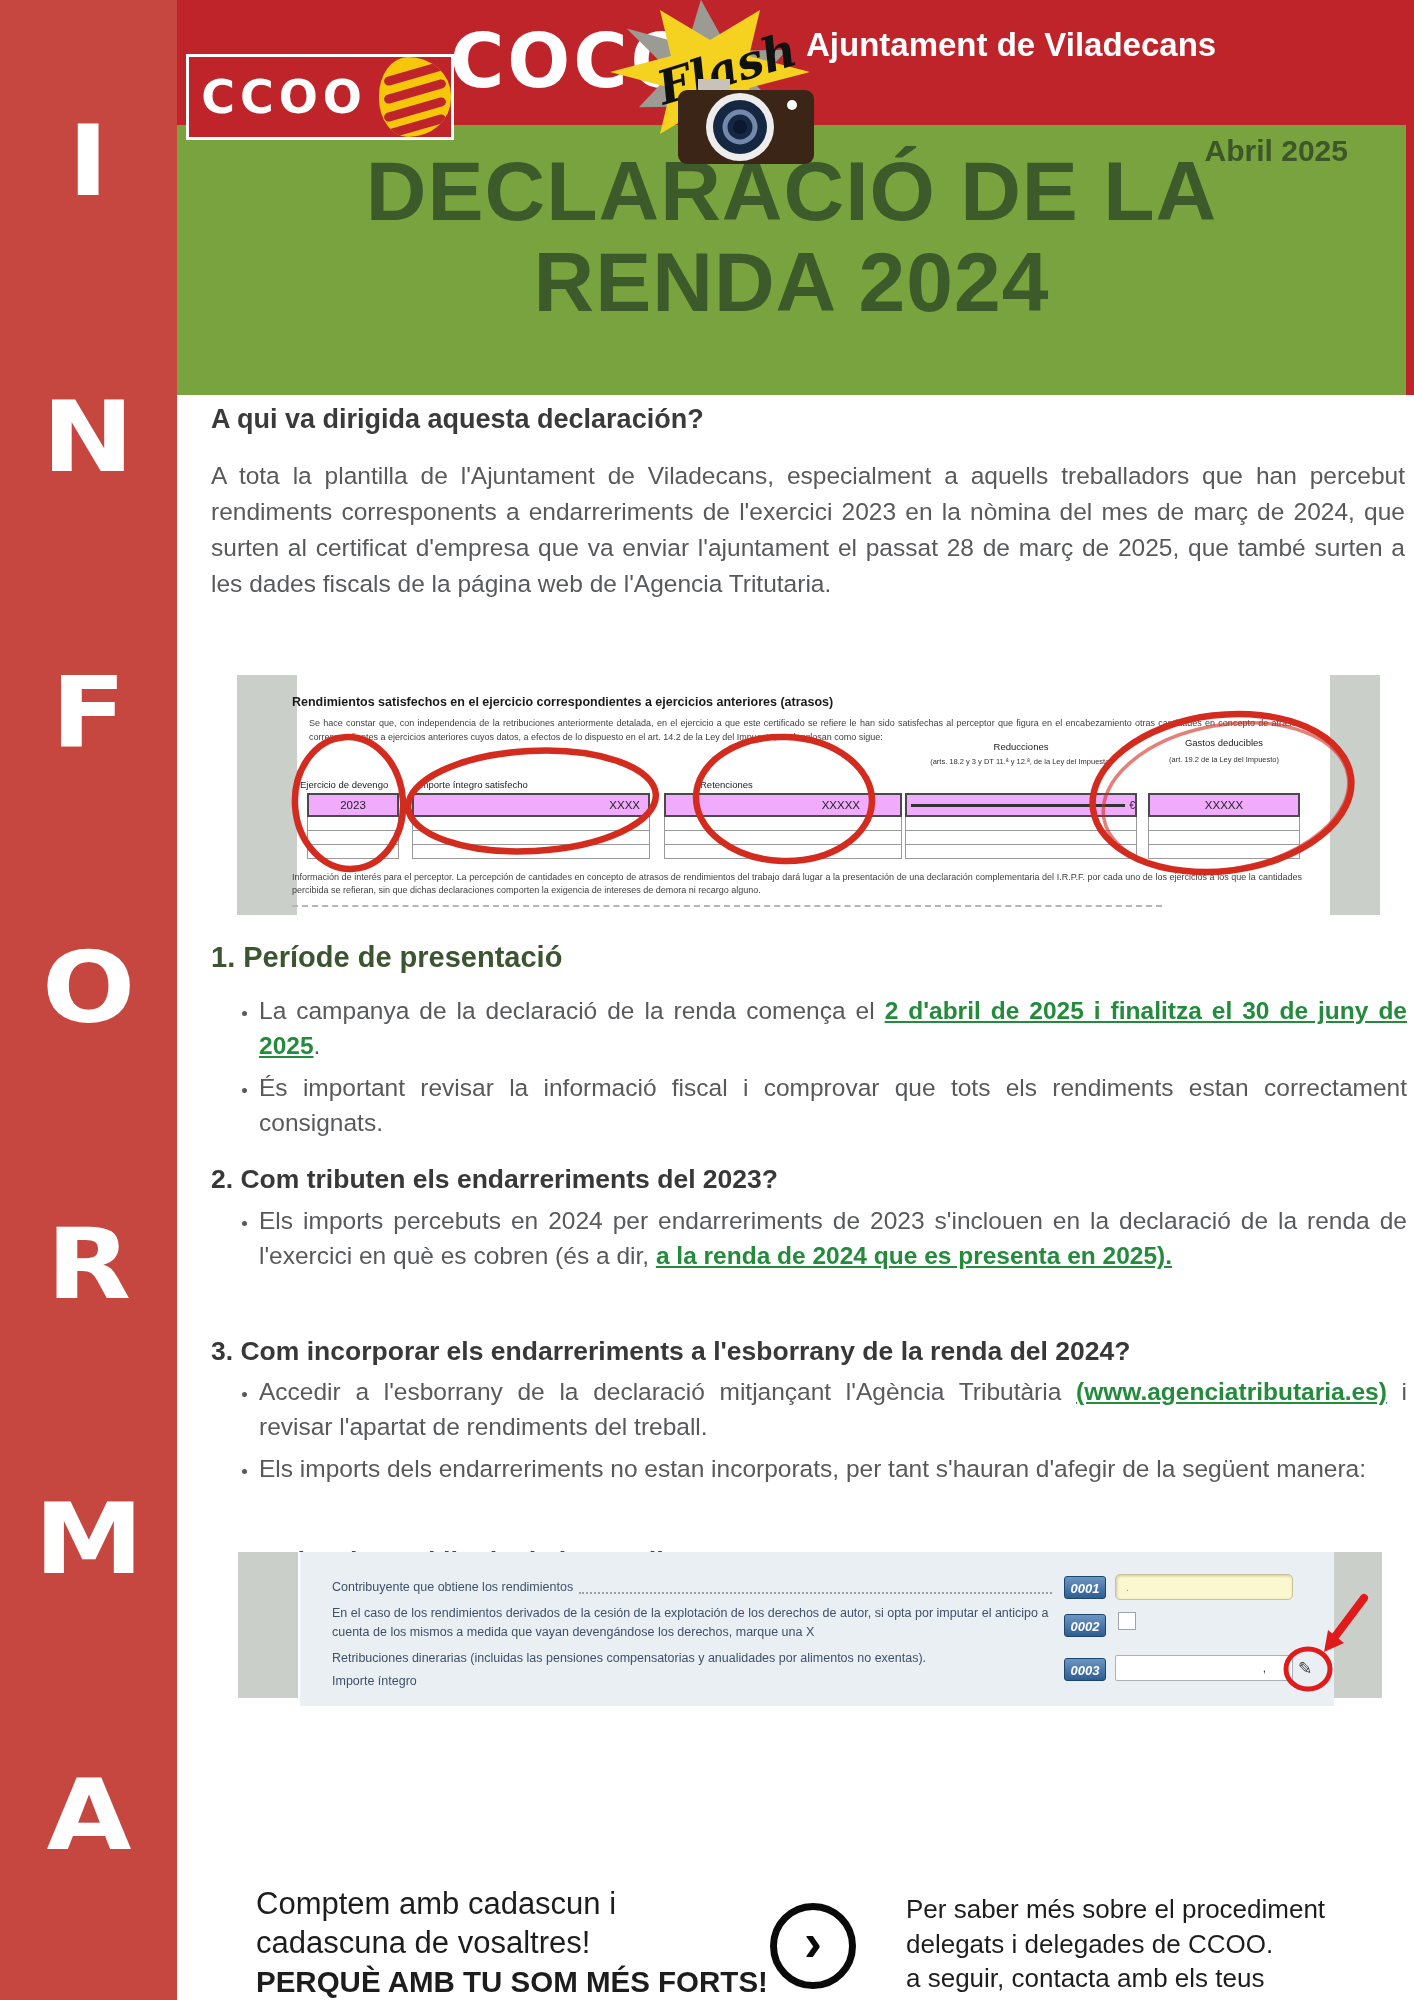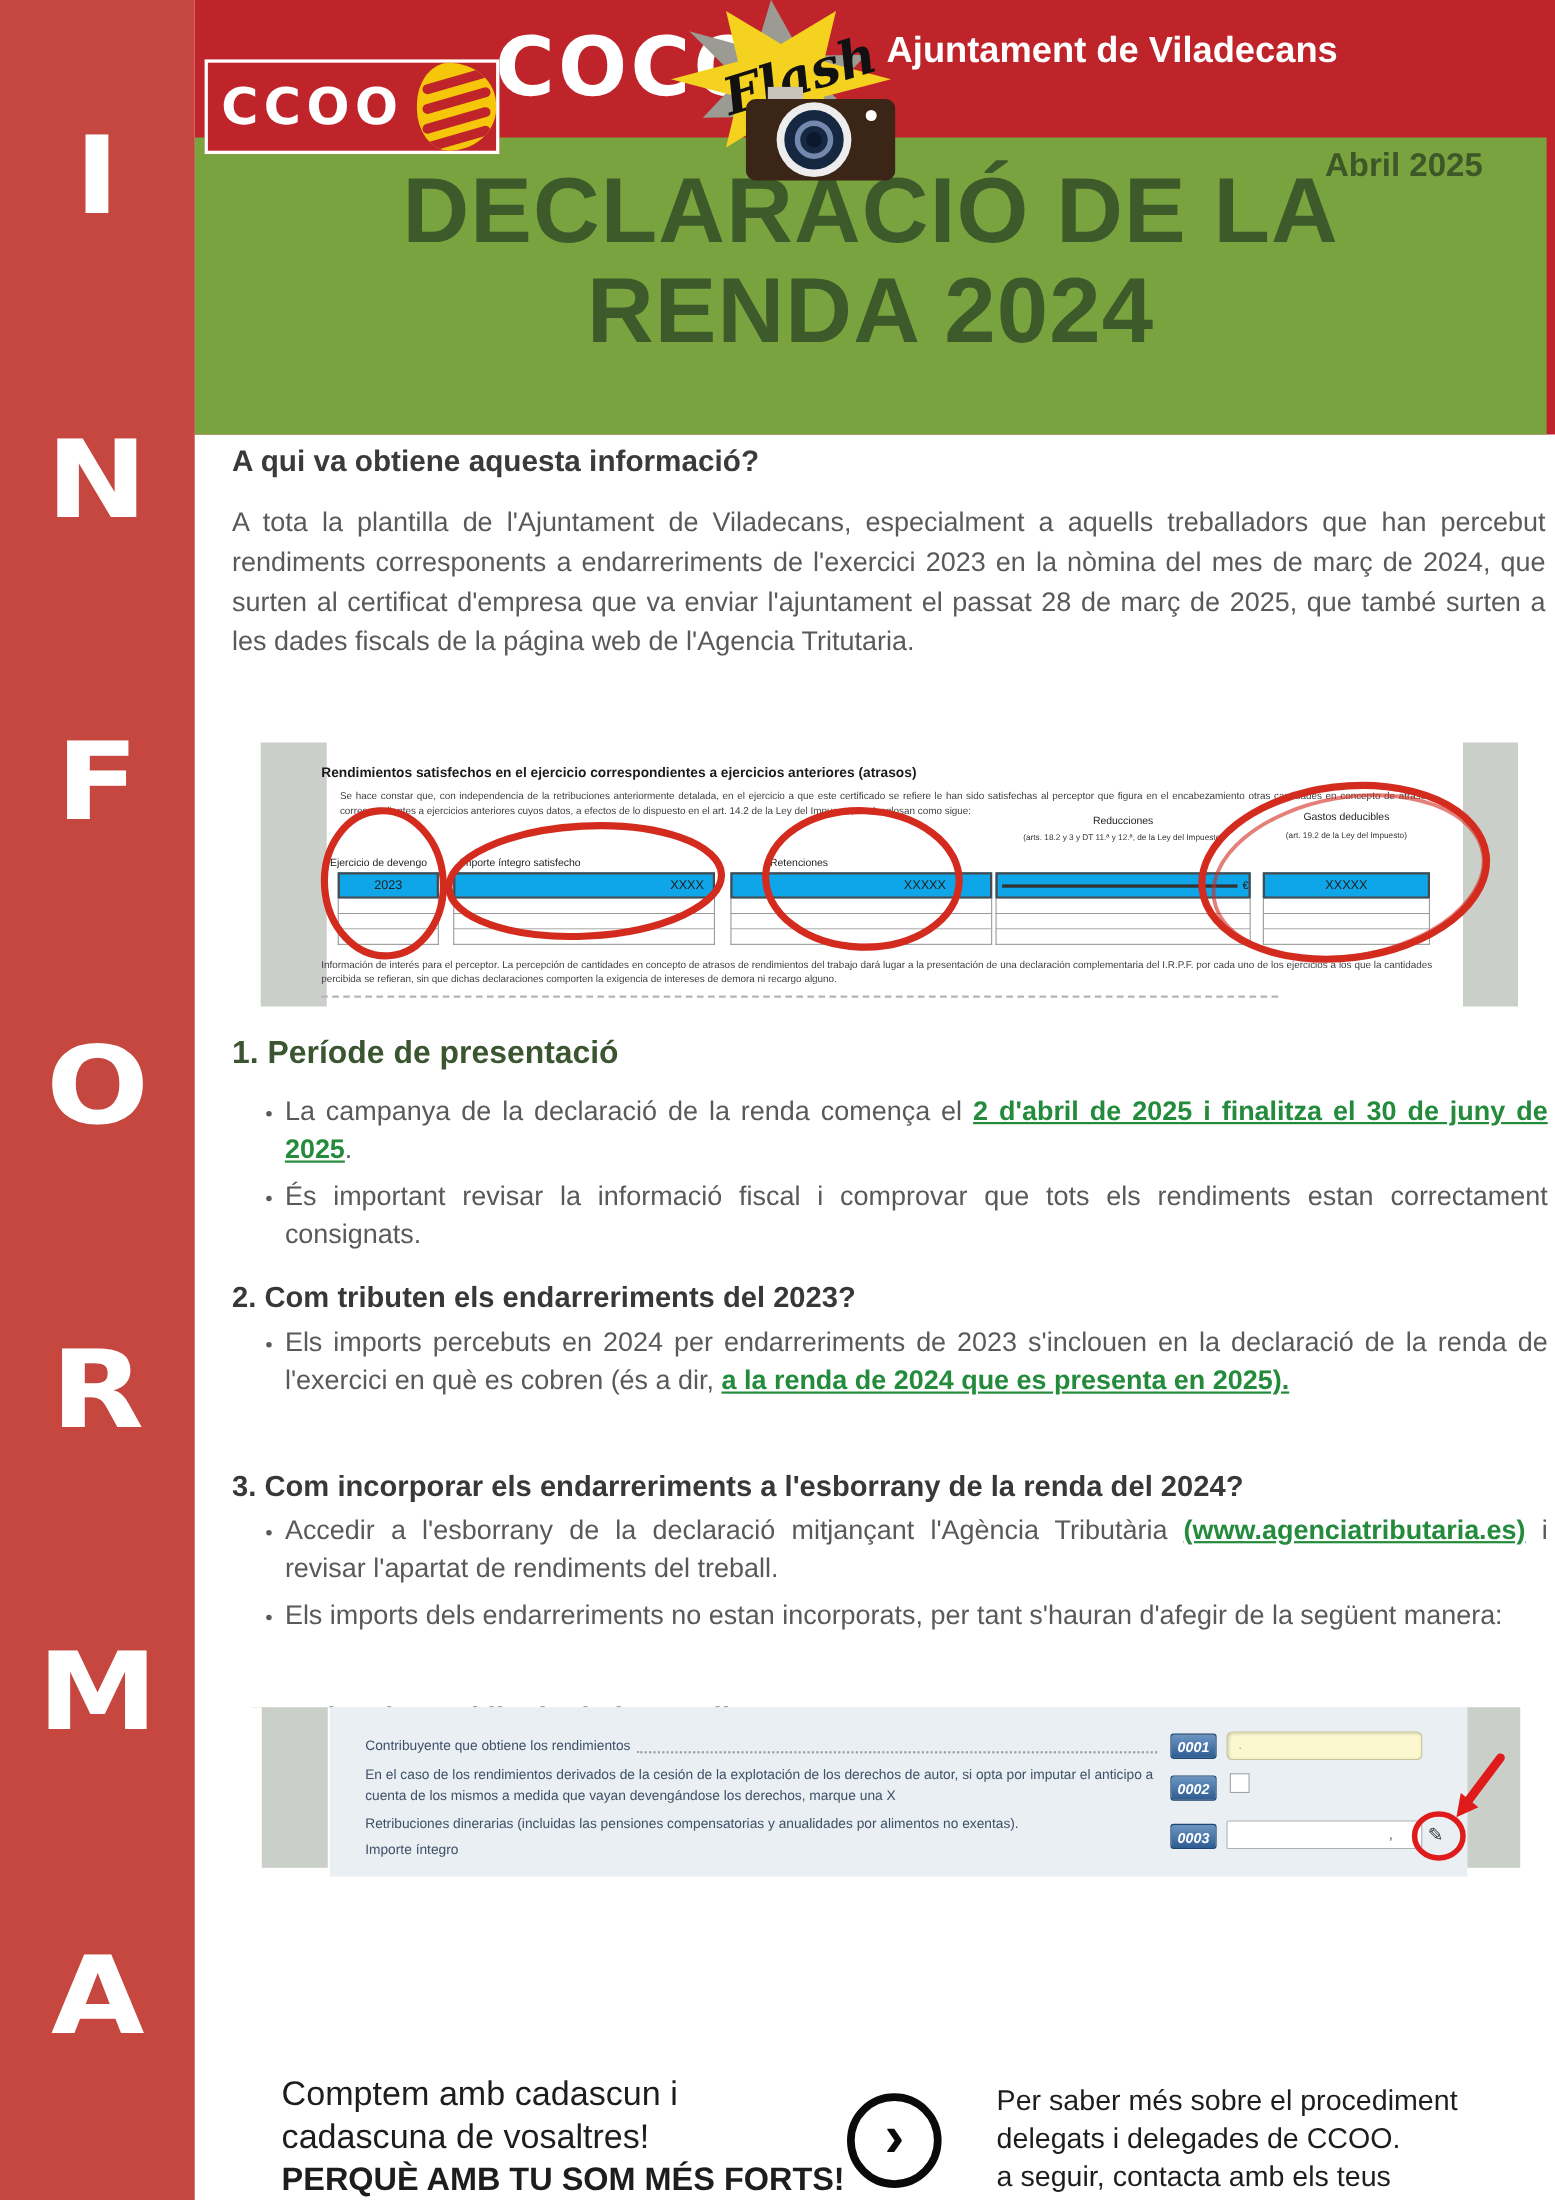--- a/index.html
+++ b/index.html
@@ -55,21 +55,21 @@
   .figure{position:absolute;left:212px;width:1194px;background:#ffffff;z-index:2;}
   #fig1{top:675px;height:240px;}
   #fig2{top:1552px;height:146px;}
   .strip{position:absolute;top:0;height:100%;background:#CBCFC9;}
 
   .f1-title{position:absolute;left:80px;top:20px;font-size:12.5px;font-weight:bold;color:#1a1a1a;}
   .f1-note{position:absolute;left:97px;top:42px;width:992px;font-size:9px;color:#3f3f3f;line-height:1.5;text-align:justify;}
   .f1-lab{position:absolute;font-size:9.5px;color:#222;}
   .f1-hnote{position:absolute;font-size:7.5px;color:#333;text-align:center;line-height:1.3;}
   .stk{position:absolute;}
-  .stk .v{height:24px;border:2px solid #4a4a4a;background:#0ea5e9;font-size:11.5px;color:#222;
+  .stk .v{height:24px;border:2px solid #4a4a4a;background:#f0abfc;font-size:11.5px;color:#222;
         display:flex;align-items:center;box-sizing:border-box;}
   .stk .e{height:14px;border:1px solid #999;border-top:none;background:#fff;box-sizing:border-box;}
   .vbar{flex:1;height:3px;background:#333;margin:0 4px;}
   .f1-foot{position:absolute;left:80px;top:196px;width:1010px;font-size:9px;color:#3f3f3f;line-height:1.45;text-align:justify;}
   .f1-marks{position:absolute;left:80px;top:230px;width:870px;border-bottom:2px dashed #b5b5b5;}
   .overlay{position:absolute;left:0;top:0;pointer-events:none;}
 
   .f2-panel{position:absolute;left:88px;top:0;width:1034px;height:154px;background:#E9EFF3;}
   .f2-lab{position:absolute;font-size:12.5px;color:#3F5068;line-height:1.5;}
   .leader-row{position:absolute;left:120px;top:26px;width:726px;display:flex;align-items:flex-end;}
@@ -145,21 +145,21 @@
   </div>
 
   <div class="org-label">Ajuntament de Viladecans</div>
   <div class="date-label">Abril 2025</div>
 
   <div class="main-title">
     <div>DECLARACIÓ DE LA</div>
     <div>RENDA 2024</div>
   </div>
 
-  <div class="c-h" id="intro-h">A qui va obtiene aquesta informació?</div>
+  <div class="c-h" id="intro-h">A qui va dirigida aquesta declaración?</div>
   <div id="intro-p">A tota la plantilla de l'Ajuntament de Viladecans, especialment a aquells treballadors que han percebut rendiments corresponents a endarreriments de l'exercici 2023 en la nòmina del mes de març de 2024, que surten al certificat d'empresa que va enviar l'ajuntament el passat 28 de març de 2025, que també surten a les dades fiscals de la página web de l'Agencia Tritutaria.</div>
 
   <div class="figure" id="fig1">
     <div class="strip" style="left:25px;width:60px;"></div>
     <div class="strip" style="left:1118px;width:50px;"></div>
 
     <div class="f1-title">Rendimientos satisfechos en el ejercicio correspondientes a ejercicios anteriores (atrasos)</div>
     <div class="f1-note">Se hace constar que, con independencia de la retribuciones anteriormente detalada, en el ejercicio a que este certificado se refiere le han sido satisfechas al perceptor que figura en el encabezamiento otras cantidades en concepto de atrasos correspondientes a ejercicios anteriores cuyos datos, a efectos de lo dispuesto en el art. 14.2 de la Ley del Impuesto, se desglosan como sigue:</div>
 
     <div class="f1-lab" style="left:88px;top:104px;">Ejercicio de devengo</div>

